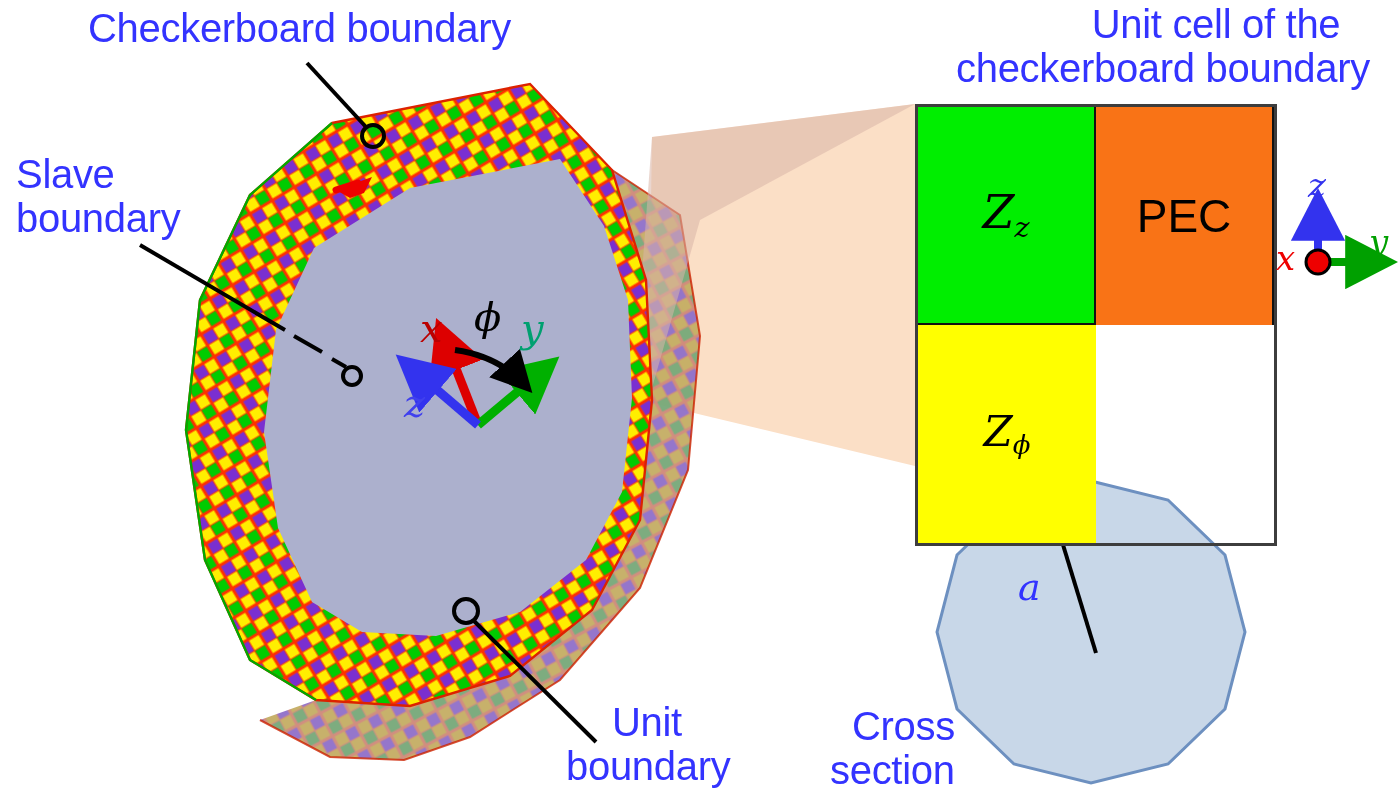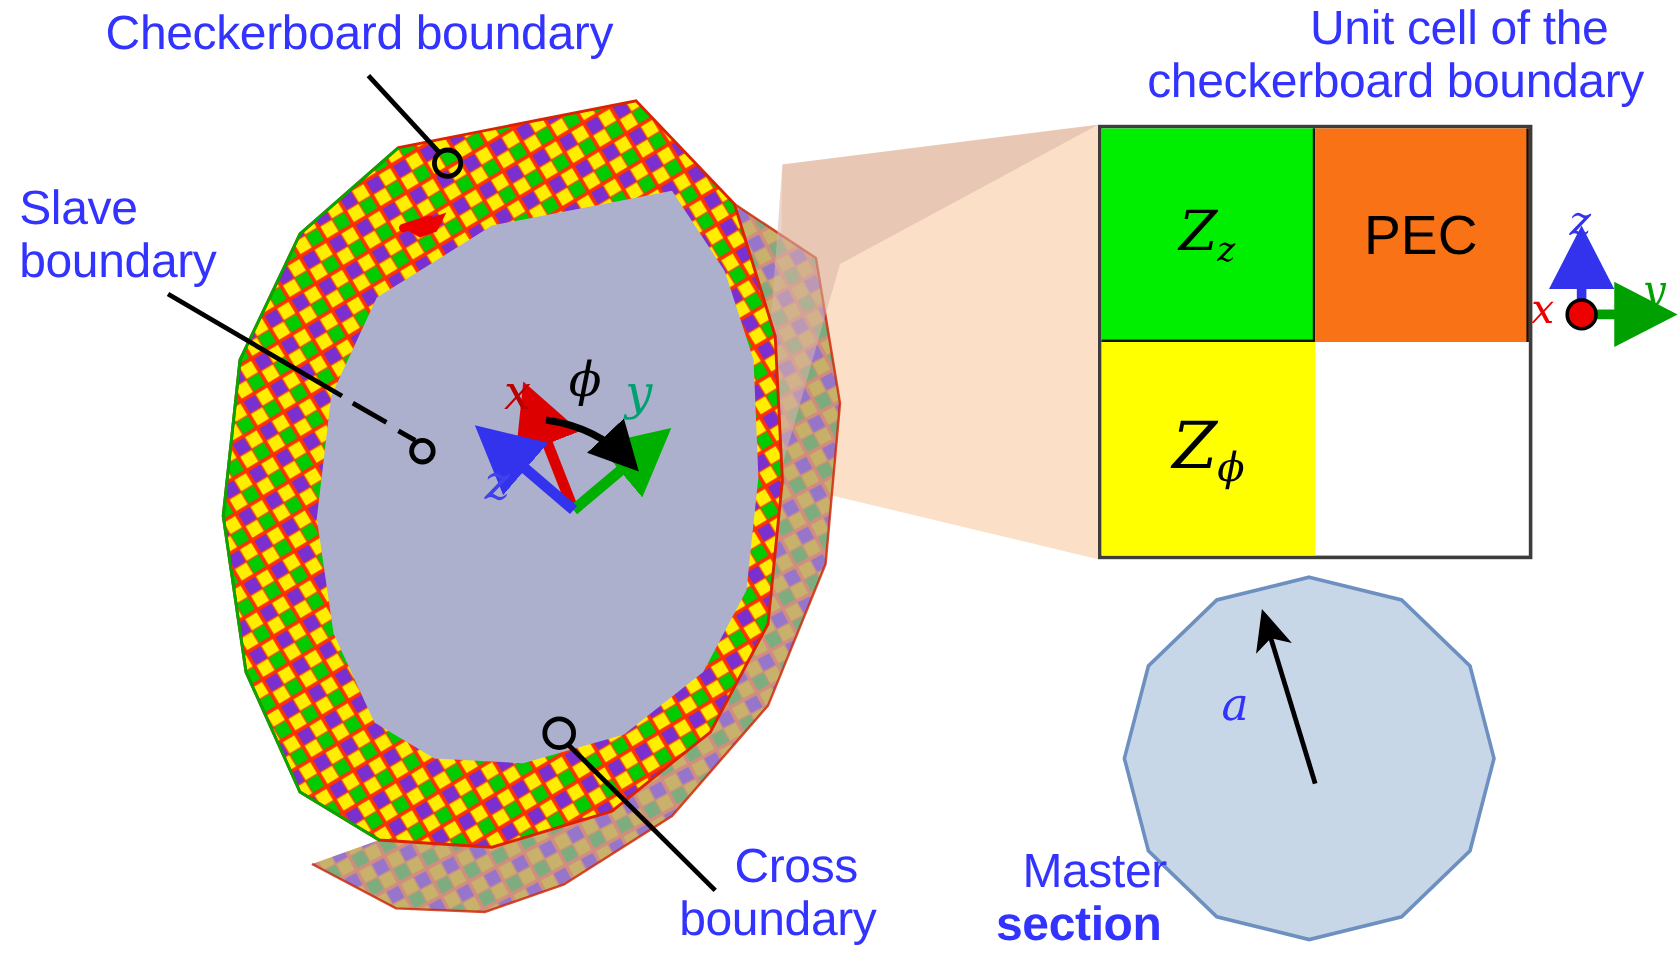--- a/index.html
+++ b/index.html
@@ -168,40 +168,40 @@
                        1014,764 957,709 937,632 957,555 1014,500" fill="#c8d7e8" stroke="#6d90c0" stroke-width="3"></polygon>
       <line x1="1096" y1="653" x2="1053" y2="512" stroke="#000000" stroke-width="4" marker-end="url(#arrHeadBlack)"></line>
     </g>
   </svg>
 
   <div class="lbl" style="left:88px;top:6px;">Checkerboard boundary</div>
 
   <div class="lbl" style="left:16px;top:152px;">Slave</div>
   <div class="lbl" style="left:16px;top:196px;">boundary</div>
 
-  <div class="lbl" style="left:612px;top:700px;">Cross</div>
+  <div class="lbl" style="left:612px;top:700px;">Unit</div>
   <div class="lbl" style="left:566px;top:744px;">boundary</div>
 
   <div class="lbl ctr" style="left:996px;top:2px;width:440px;">Unit cell of the</div>
   <div class="lbl ctr" style="left:930px;top:46px;width:466px;">checkerboard boundary</div>
 
-  <div class="lbl" style="left:852px;top:704px;">Master</div>
-  <div class="lbl" style="left:830px;top:748px;font-weight:bold;">section</div>
-
-  <div id="unitcell" style="position:absolute;left:915px;top:104px;width:362px;height:362px;
+  <div class="lbl" style="left:852px;top:704px;">Cross</div>
+  <div class="lbl" style="left:830px;top:748px;">section</div>
+
+  <div id="unitcell" style="position:absolute;left:915px;top:104px;width:362px;height:442px;
               display:grid;grid-template-columns:1fr 1fr;grid-template-rows:1fr 1fr;
               border:3px solid #3d3d3d;box-sizing:border-box;">
     <div class="uc-q" style="display: flex; align-items: center; justify-content: center; border-right: 2px solid rgb(17, 17, 17); border-bottom: 2px solid rgb(17, 17, 17); box-sizing: border-box; background: rgb(0, 238, 0);">
       <span class="ucl" style="font-size: 46px; color: rgb(0, 0, 0);"><span class="mathi">Z</span><span class="mathi sub">z</span></span>
     </div>
     <div class="uc-q" style="display: flex; align-items: center; justify-content: center; border-right: 2px solid rgb(17, 17, 17); box-sizing: border-box; background: #f97316;">
       <span class="ucl" style="font-size: 46px; color: rgb(0, 0, 0); font-family: &quot;Liberation Sans&quot;, sans-serif;">PEC</span>
     </div>
     <div class="uc-q" style="display: flex; align-items: center; justify-content: center; box-sizing: border-box; background: rgb(255, 255, 0);">
-      <span class="ucl" style="font-size: 54px; color: rgb(0, 0, 0);"><span class="mathi">Z</span><span class="mathi sub">ϕ</span></span>
+      <span class="ucl" style="font-size: 42px; color: rgb(0, 0, 0);"><span class="mathi">Z</span><span class="mathi sub">ϕ</span></span>
     </div>
   </div>
 
   <div class="axlbl" style="left:420px;top:305px;font-size:40px;color:#bb0000;">x</div>
   <div class="axlbl" style="left:521px;top:305px;font-size:40px;color:#00a070;">y</div>
   <div class="axlbl" style="left:404px;top:380px;font-size:40px;color:#4040ee;">z</div>
   <div class="axlbl" style="left:474px;top:294px;font-size:40px;color:#000000;">ϕ</div>
 
   <div class="axlbl" style="left:1308px;top:165px;font-size:34px;color:#3333ee;">z</div>
   <div class="axlbl" style="left:1369px;top:222px;font-size:34px;color:#00a000;">y</div>

